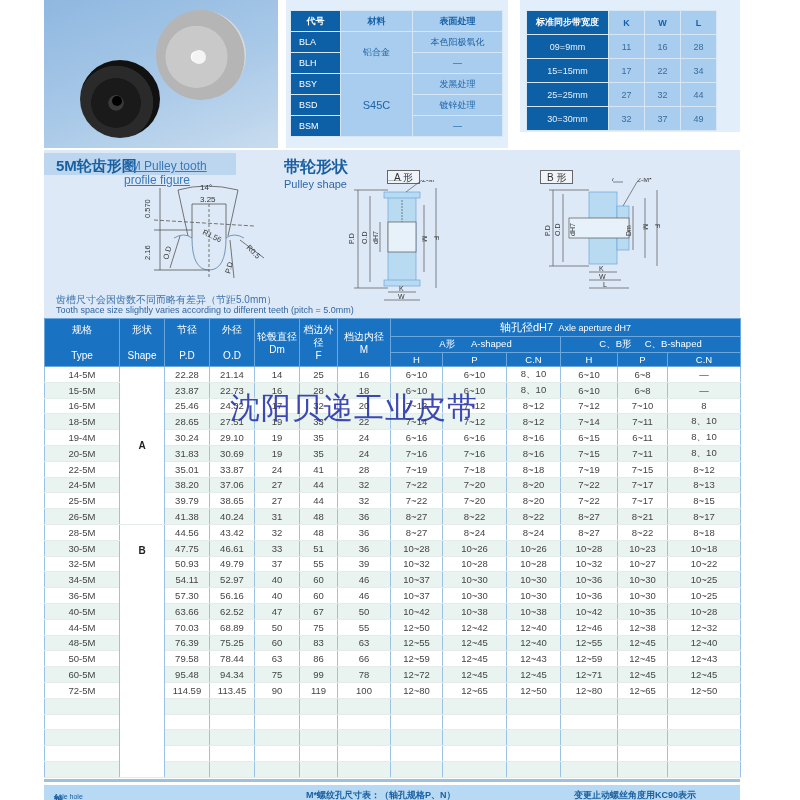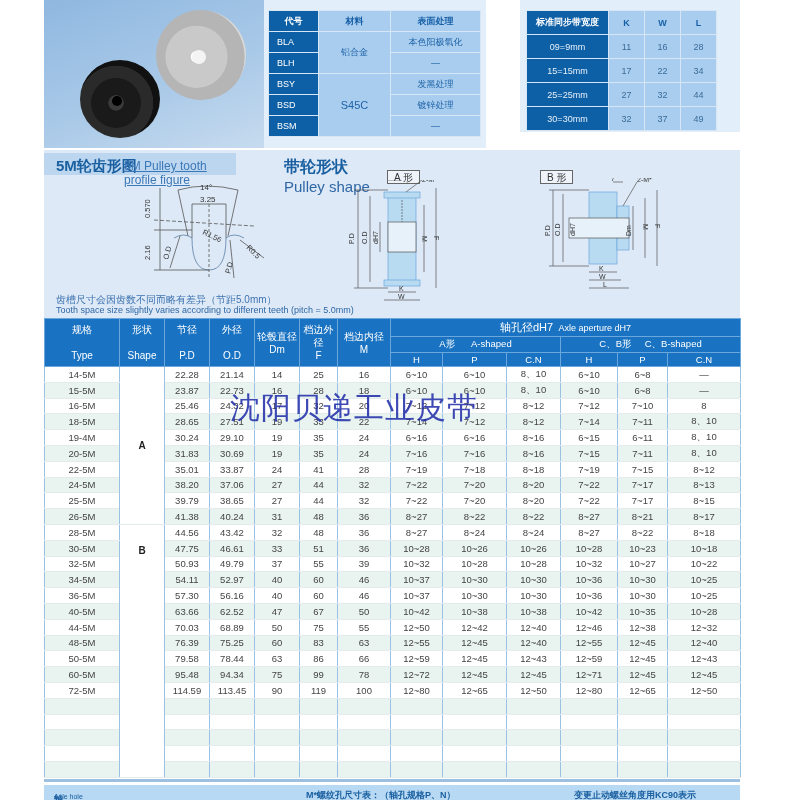--- a/index.html
+++ b/index.html
@@ -7,21 +7,21 @@
   .page { position: absolute; left: 44px; top: 0; width: 696px; height: 800px; }
 
   
   .top { position: absolute; left: 0; top: 0; width: 696px; height: 148px; }
   .photo { position: absolute; left: 0; top: 0; width: 234px; height: 148px; background: linear-gradient(160deg, #8fb8e0 0%, #a9c9e8 55%, #c8dcef 100%); overflow: hidden; }
   .pulley-black { position: absolute; left: 36px; top: 60px; width: 80px; height: 78px; border-radius: 50%; background: radial-gradient(circle at 45% 55%, #3a3a3a 0 12%, #1a1a1a 13% 40%, #2a2a2a 41% 60%, #111 61%); }
   .pulley-black .hole { position: absolute; left: 32px; top: 36px; width: 10px; height: 10px; border-radius: 50%; background: #000; }
   .pulley-silver { position: absolute; left: 112px; top: 10px; width: 90px; height: 90px; border-radius: 50%; background: radial-gradient(circle at 45% 52%, #ffffff 0 8%, #c9c9c9 9% 45%, #b5b5b5 46% 70%, #d8d8d8 71%); }
   .pulley-silver .hole { position: absolute; left: 36px; top: 40px; width: 14px; height: 14px; border-radius: 50%; background: #f4f4f4; }
 
-  .mat-panel { position: absolute; left: 220px; top: 0; width: 222px; height: 148px; background: #e2eef9; }
+  .mat-panel { position: absolute; left: 242px; top: 0; width: 222px; height: 148px; background: #e2eef9; }
   .mat-table { position: absolute; left: 4px; top: 10px; border-collapse: collapse; font-size: 9px; }
   .mat-table td { border: 1px solid #d6e6f5; height: 21px; text-align: center; color: #1e63a8; }
   .mat-table .hd { background: #0d5fa6; color: #fff; font-weight: bold; }
   .mat-table .hd2 { background: #a9cdee; color: #1760a8; font-weight: bold; }
   .mat-table .code { background: #0d5fa6; color: #fff; width: 48px; text-align: left; padding-left: 8px; }
   .mat-table .cell { background: #a9cdee; }
 
   .width-panel { position: absolute; left: 476px; top: 0; width: 220px; height: 132px; background: #e2eef9; }
   .w-table { position: absolute; left: 6px; top: 10px; border-collapse: collapse; font-size: 9px; }
   .w-table td { border: 1px solid #d6e6f5; height: 24px; text-align: center; }
@@ -33,21 +33,21 @@
   
   .draw { position: absolute; left: 0; top: 150px; width: 696px; height: 168px; background: #dde9f6; }
   .tooth-title { position: absolute; left: 0; top: 3px; width: 192px; height: 22px; background: #bcd6ef; }
   .tooth-title .cn { position: absolute; left: 12px; top: 4px; font-size: 15px; font-weight: bold; color: #1a5fa0; }
   .tooth-title .en { position: absolute; left: 80px; top: 6px; font-size: 12px; color: #3b78b8; text-decoration: underline; }
   .tooth-svg { position: absolute; left: 90px; top: 28px; }
   .note-cn { position: absolute; left: 12px; top: 143px; font-size: 10px; color: #3f74b0; }
   .note-en { position: absolute; left: 12px; top: 155px; font-size: 9px; color: #2f67a6; }
   .shape-title { position: absolute; left: 240px; top: 7px; }
   .shape-title .cn { font-size: 16px; font-weight: bold; color: #1a5fa0; display: block; }
-  .shape-title .en { font-size: 15px; color: #2f67a6; display: block; }
+  .shape-title .en { font-size: 11px; color: #2f67a6; display: block; }
   .box-label { position: absolute; border: 1px solid #666; background: #eef4fa; font-size: 10px; color: #333; padding: 0 6px; height: 14px; line-height: 13px; }
   .svg-a { position: absolute; left: 300px; top: 30px; }
   .svg-b { position: absolute; left: 495px; top: 28px; }
 
   
   .main { position: absolute; left: 0; top: 318px; width: 696px; }
   table.spec { border-collapse: collapse; width: 696px; table-layout: fixed; font-size: 9.5px; }
   table.spec th { background: #1a73c2; color: #fff; font-weight: normal; border: 1px solid #6aa7dd; }
   table.spec th.big { font-size: 10px; line-height: 13px; }
   table.spec td { text-align: center; color: #444; height: 15.8px; border-left: 1px solid #9cc2e3; border-right: 1px solid #9cc2e3; }

